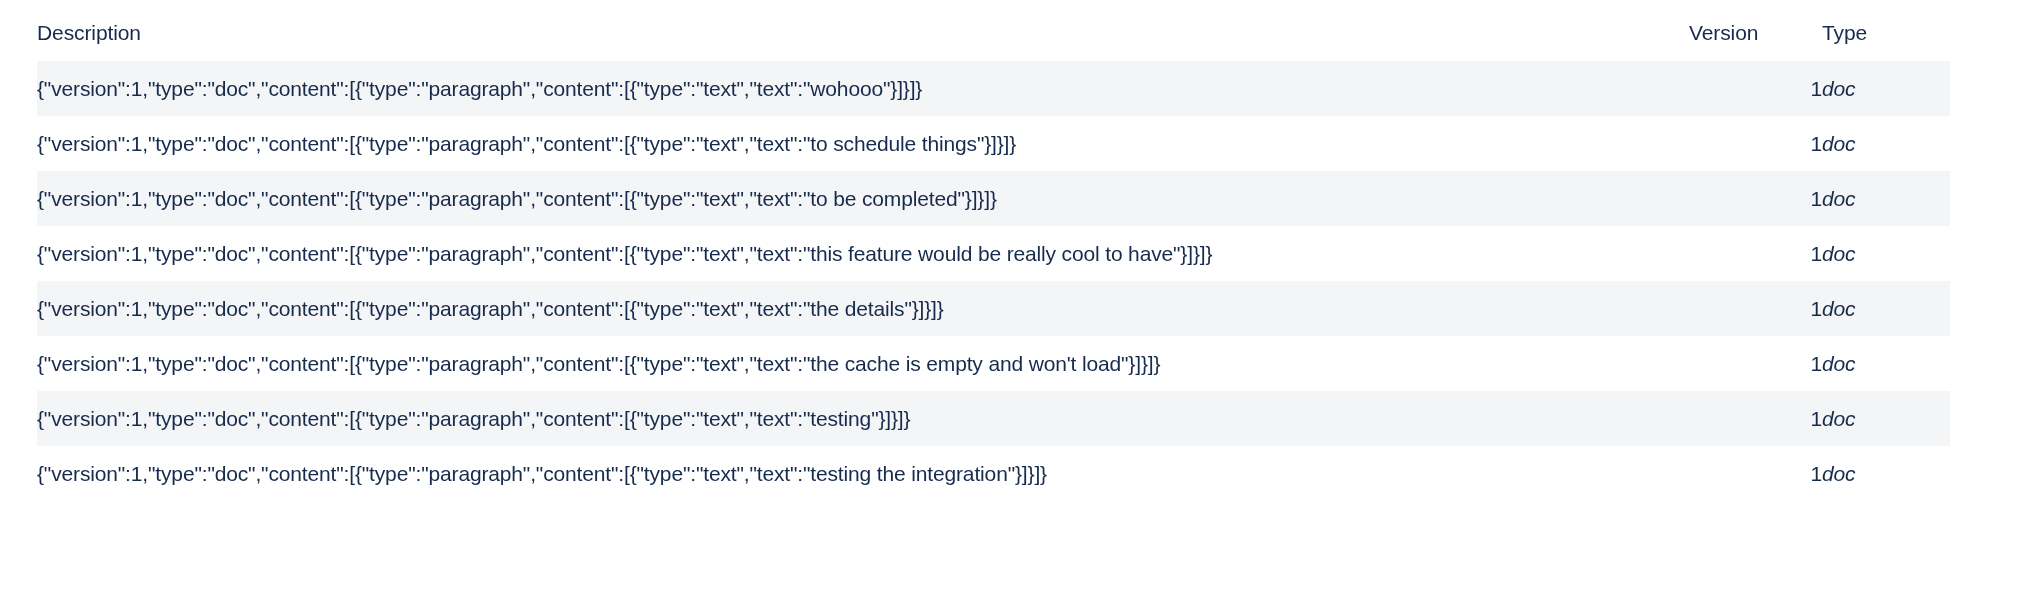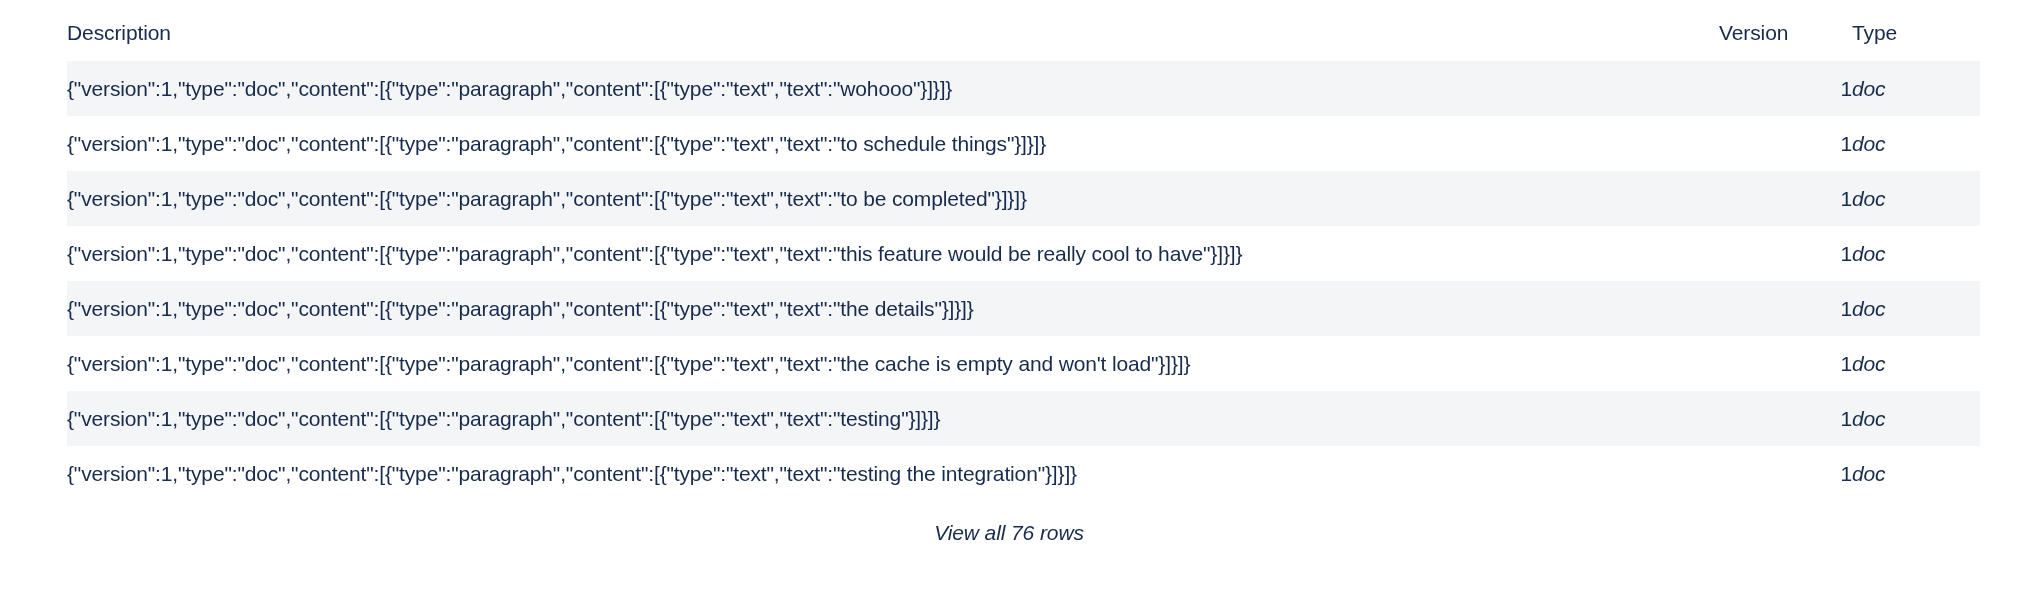--- a/index.html
+++ b/index.html
@@ -16,21 +16,21 @@
   }
 
   .table-wrap {
     width: 2018px;
     padding-top: 20px;
     box-sizing: border-box;
   }
 
   table.data-table {
     width: 1913px;
-    margin-left: 67px;
+    margin-left: 37px;
     border-collapse: collapse;
     table-layout: fixed;
   }
 
   table.data-table th {
     font-weight: 400;
     font-size: 21px;
     color: #172b4d;
     padding: 0 0 16px 0;
     text-align: left;
@@ -131,14 +131,13 @@
           <td class="cell-type">doc</td>
         </tr>
         <tr class="plain">
           <td class="cell-description">{"version":1,"type":"doc","content":[{"type":"paragraph","content":[{"type":"text","text":"testing the integration"}]}]}</td>
           <td class="cell-version">1</td>
           <td class="cell-type">doc</td>
         </tr>
       </tbody>
   </table>
 
-  <div class="footer-note">View all 76 rows</div>
 </div>
 
 </body></html>

